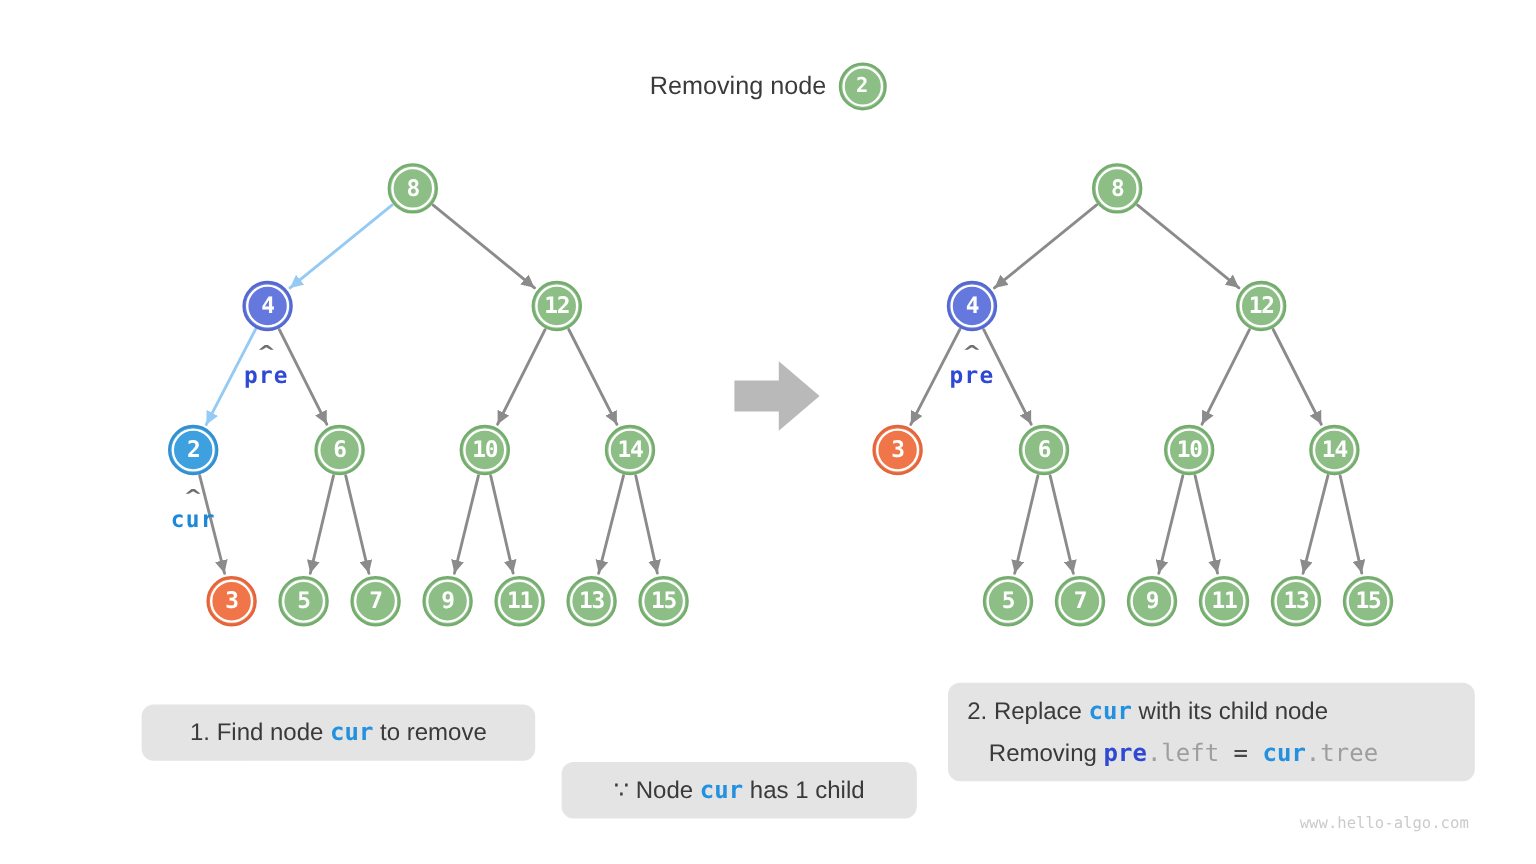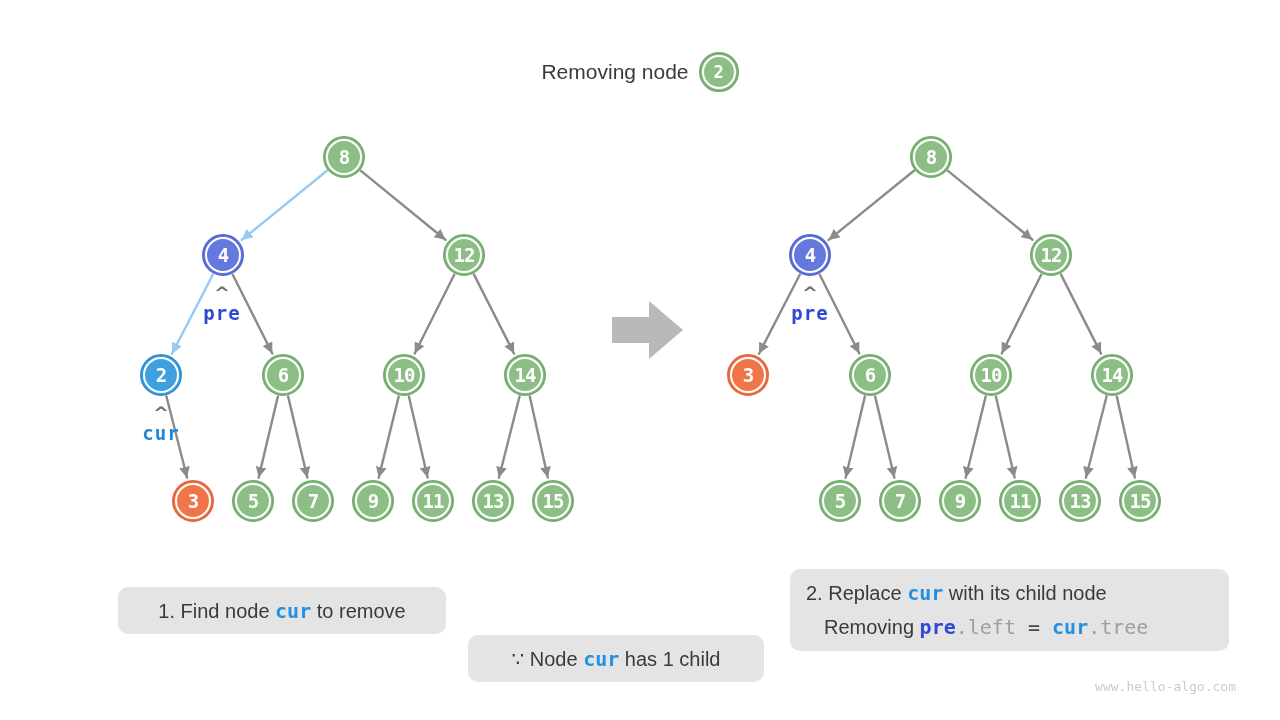--- a/index.html
+++ b/index.html
@@ -44,21 +44,21 @@
   .caption-3{left:790px;top:569px;width:439px;height:82px;align-items:flex-start;padding-left:16px;
              box-sizing:border-box;gap:6px;}
   .cap-line{white-space:pre;line-height:28px;}
   .cap-line.indent{margin-left:18px;}
   .seg-p{color:#3a3a3a;}
   .seg-cur{color:#2191E0;font-family:"DejaVu Sans Mono",monospace;font-weight:bold;}
   .seg-pre{color:#3049D4;font-family:"DejaVu Sans Mono",monospace;font-weight:bold;}
   .seg-gray{color:#9E9E9E;font-family:"DejaVu Sans Mono",monospace;}
   .seg-eq{color:#474747;font-family:"DejaVu Sans Mono",monospace;}
 
-  .watermark{position:absolute;right:44px;top:679px;font-family:"DejaVu Sans Mono",monospace;
+  .watermark{position:absolute;right:56px;top:679px;font-family:"DejaVu Sans Mono",monospace;
              font-size:13px;color:#CBCBCB;}
 </style>
 </head>
 <body>
 
 <div class="canvas">
 
   <div class="title-row">
     <span>Removing node</span>
     <span class="title-circle">

